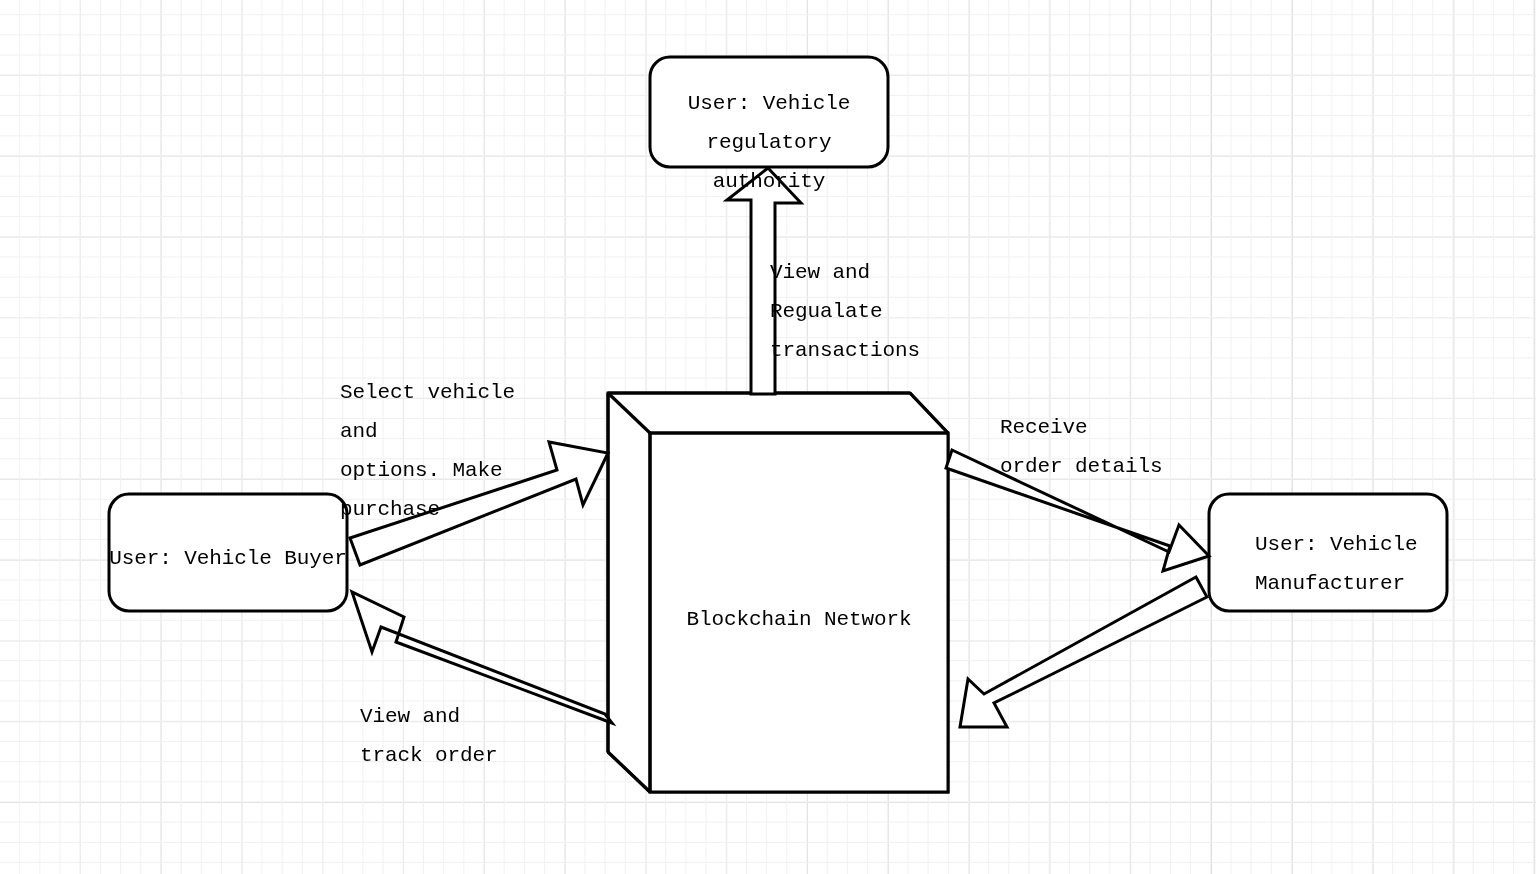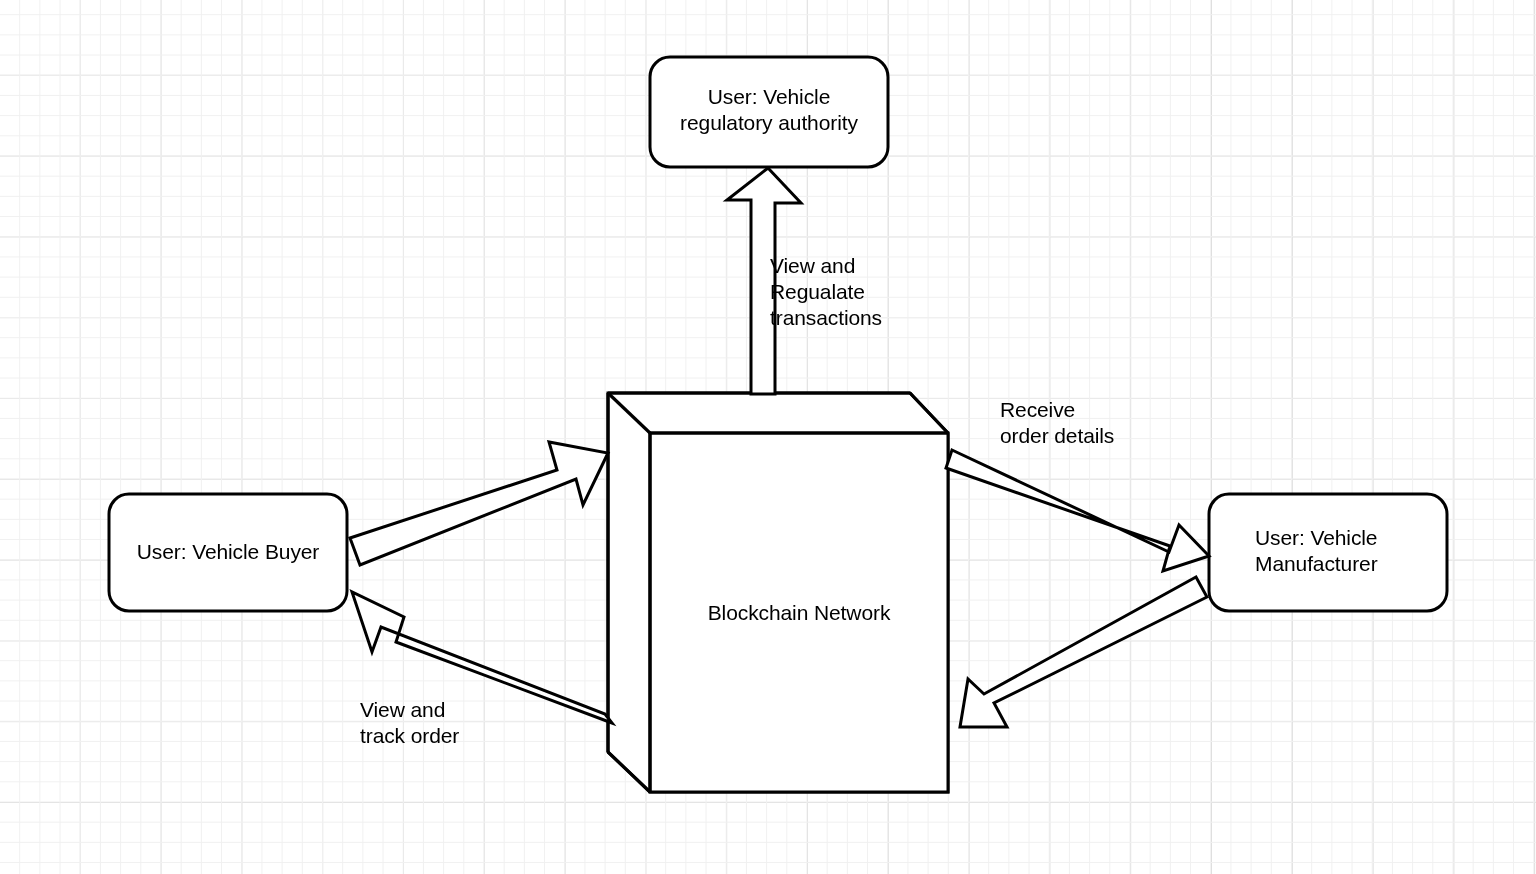--- a/index.html
+++ b/index.html
@@ -48,23 +48,23 @@
   }
   .arrow-shape {
     fill: #ffffff;
     stroke: #000000;
     stroke-width: 3;
     stroke-linejoin: miter;
   }
   .node-label, .edge-label {
     position: absolute;
     color: #000000;
-    font-family: Liberation Sans, sans-serif;
+    font-family: Liberation Mono, monospace;
     font-size: 21px;
-    line-height: 26px;
+    line-height: 39px;
     white-space: pre-line;
     letter-spacing: -0.1px;
   }
   .node-label {
     text-align: center;
   }
   .edge-label {
     text-align: left;
   }
   .lbl-left-align { text-align: left; }
@@ -145,21 +145,24 @@
 
   <div class="node-label" style="left: 109px; top: 539px; width: 238px;">User: Vehicle Buyer</div>
 
   <div class="node-label lbl-left-align" style="left: 1255px; top: 525px; width: 200px;">User: Vehicle
 Manufacturer</div>
 
   <div class="edge-label" style="left: 770px; top: 253px; width: 195px;">View and
 Regualate
 transactions</div>
 
+  <div class="edge-label" style="left: 340px; top: 373px; width: 215px;">Select vehicle and
+options. Make
+purchase</div>
 
   <div class="edge-label" style="left: 360px; top: 697px; width: 175px;">View and
 track order</div>
 
-  <div class="edge-label" style="left: 1000px; top: 397px; width: 195px;">Receive
+  <div class="edge-label" style="left: 1000px; top: 408px; width: 195px;">Receive
 order details</div>
 
 
 </div>
 
 </body></html>

